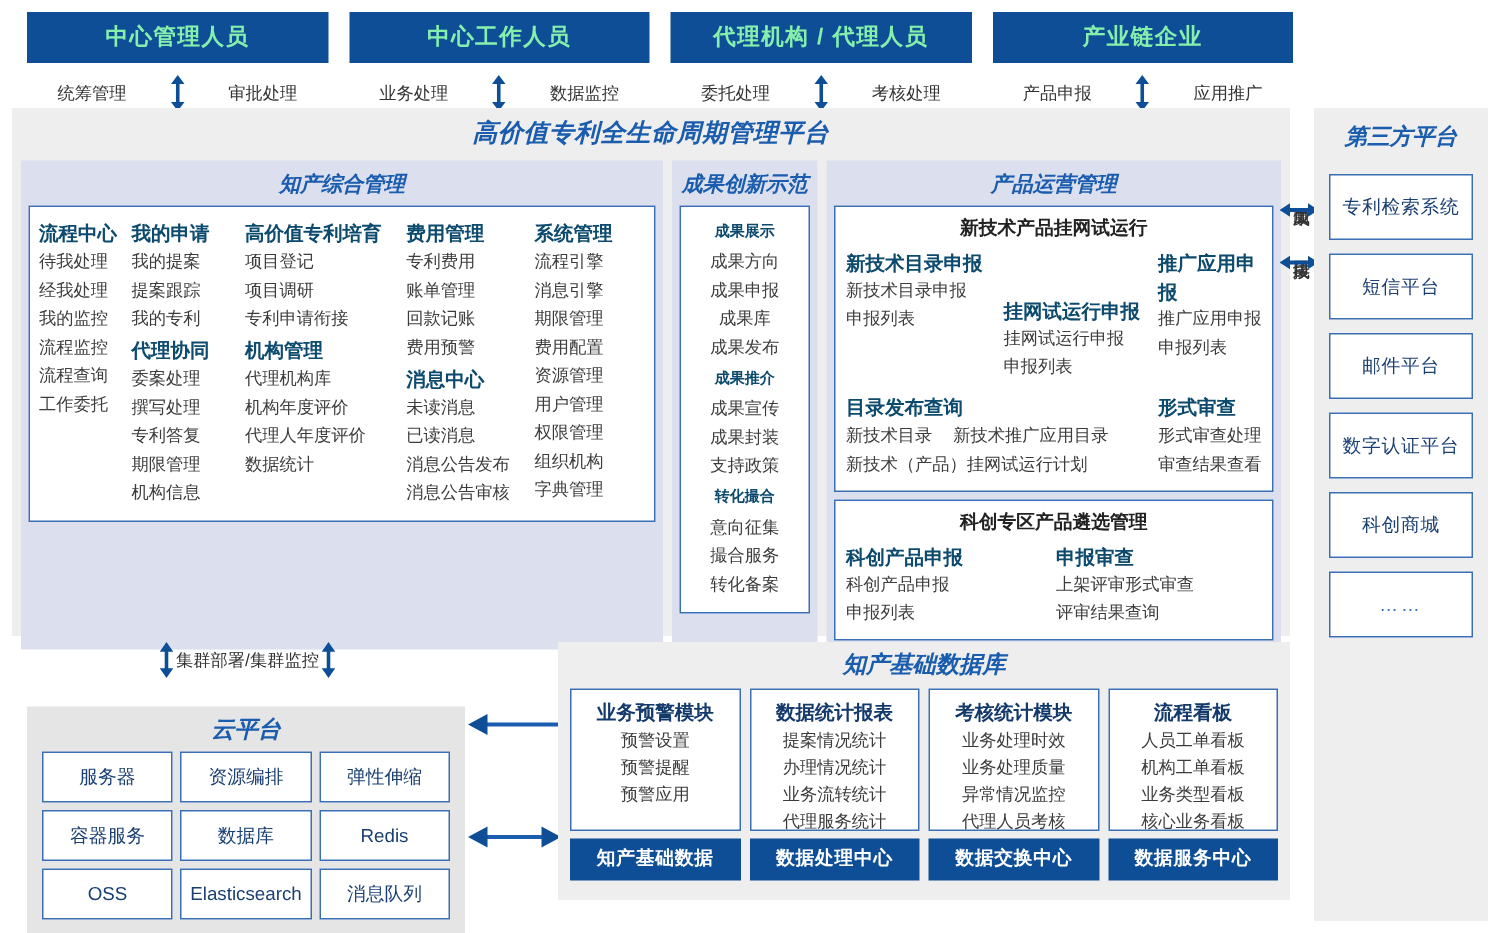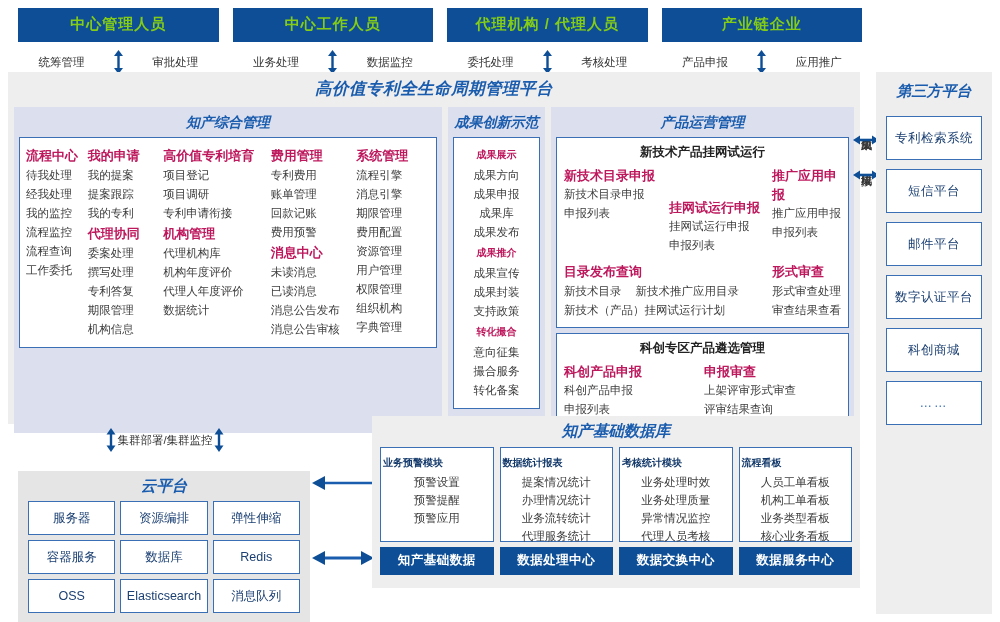--- a/index.html
+++ b/index.html
@@ -10,21 +10,21 @@
     color:#333;
     overflow:hidden;
     position:relative;
   }
   .page{position:relative;width:1000px;height:622px;}
 
   
   .roles{position:absolute;left:18px;top:8px;width:844px;display:flex;gap:14px;}
   .role-col{flex:1;display:flex;flex-direction:column;}
   .role-hdr{
-    background:#0d4e96;color:#84cc16;text-align:center;
+    background:#0d4e96;color:#86efac;text-align:center;
     font-weight:bold;font-size:15px;letter-spacing:1px;
     padding:7px 0 8px;
   }
   .role-acts{
     display:flex;align-items:center;justify-content:center;
     gap:8px;margin-top:8px;font-size:11.5px;color:#333;white-space:nowrap;
   }
   .role-acts .lbl{flex:1;text-align:center;}
   .vbi{width:11px;height:24px;flex:0 0 11px;}
 
@@ -48,21 +48,21 @@
     background:#fff;border:1.5px solid #3a6fb5;
     padding:7px 6px 8px;
   }
 
   .g-zcz{width:418px;}
   .g-cgcx{width:96px;}
   .g-cpyy{flex:1;}
 
   .cols{display:flex;}
   .col{display:flex;flex-direction:column;}
-  .h{font-weight:bold;color:#be185d;font-size:13px;line-height:21px;white-space:nowrap;}
+  .h{font-weight:bold;color:#0c4a6e;font-size:13px;line-height:21px;white-space:nowrap;}
   .i{color:#3c3c3c;font-size:11.5px;line-height:19px;white-space:nowrap;}
 
   
   .c1{width:62px;}
   .c2{width:76px;}
   .c3{width:108px;}
   .c4{width:86px;}
   .c5{width:74px;}
 
   
@@ -133,34 +133,34 @@
   }
   .cloud-grid{display:grid;grid-template-columns:repeat(3,1fr);gap:5px;padding:0 10px;}
   .cell{
     border:1.5px solid #3a6fb5;background:#fff;height:32px;
     display:flex;align-items:center;justify-content:center;
     font-size:12.5px;color:#1a3f72;
   }
 
   
   .db{
-    position:absolute;left:372px;top:416px;width:488px;height:172px;
+    position:absolute;left:372px;top:428px;width:488px;height:172px;
     background:#efeeee;
   }
   .db-title{
     text-align:center;font-style:italic;font-weight:bold;font-size:15.5px;
     color:#1a5cad;padding:5px 0 5px;
   }
   .db-cols{display:flex;gap:6px;padding:0 8px;}
   .db-col{flex:1;display:flex;flex-direction:column;}
   .db-card{
     border:1.5px solid #3a6fb5;background:#fff;
     padding:5px 2px 7px;text-align:center;height:95px;box-sizing:border-box;
   }
-  .db-card .h{font-size:10px;line-height:20px;text-align:left;color:#143a6b;}
+  .db-card .h{font-size:13px;line-height:20px;text-align:center;color:#143a6b;}
   .db-card .i{font-size:11.5px;line-height:18px;text-align:center;}
   .db-foot{
     margin-top:5px;background:#0d4e96;color:#fff;
     text-align:center;font-weight:bold;font-size:12.5px;
     padding:5px 0 6px;letter-spacing:.5px;
   }
 
   
   .mid-arrows{position:absolute;left:312px;top:465px;width:62px;height:105px;}
 </style>

